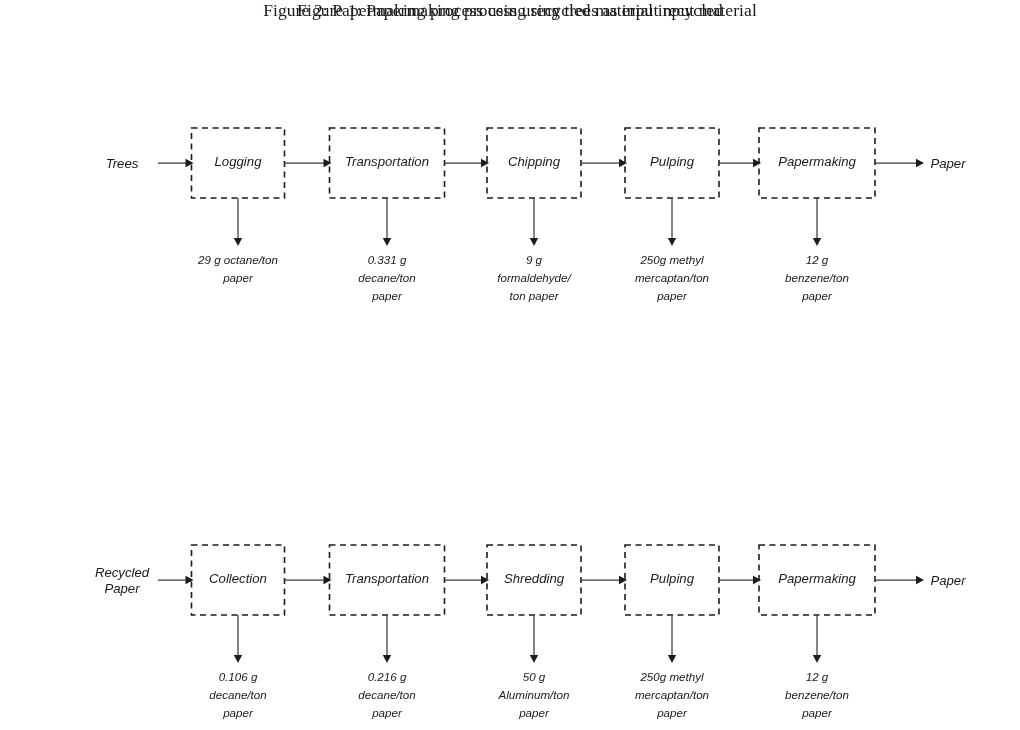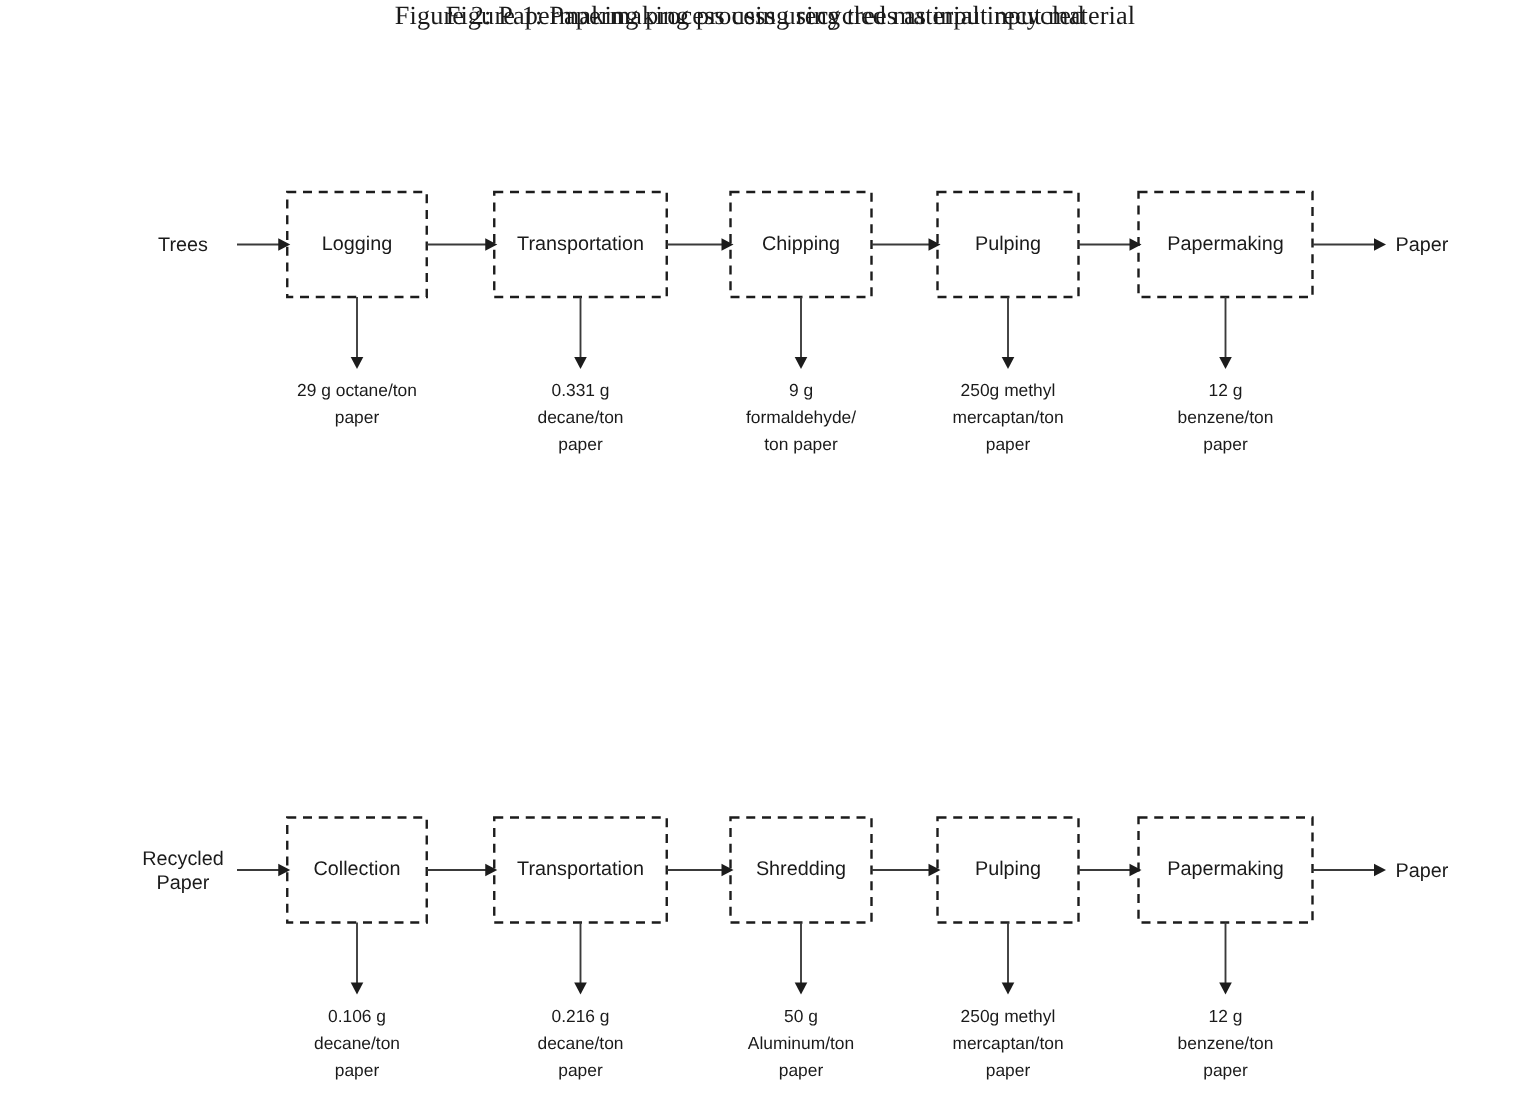--- a/index.html
+++ b/index.html
@@ -24,20 +24,21 @@
     font-size: 17.5px;
     color: #1a1a1a;
     letter-spacing: 0.1px;
     white-space: pre;
   }
 
   .figure-block {
     position: absolute;
     left: 0;
     width: 1020px;
+    font-style: italic;
   }
   #figure-1 { top: 100px; height: 220px; }
   #figure-2 { top: 517px; height: 215px; }
 
   .flow-svg {
     display: block;
     width: 1020px;
   }
   .proc-box {
     fill: none;

